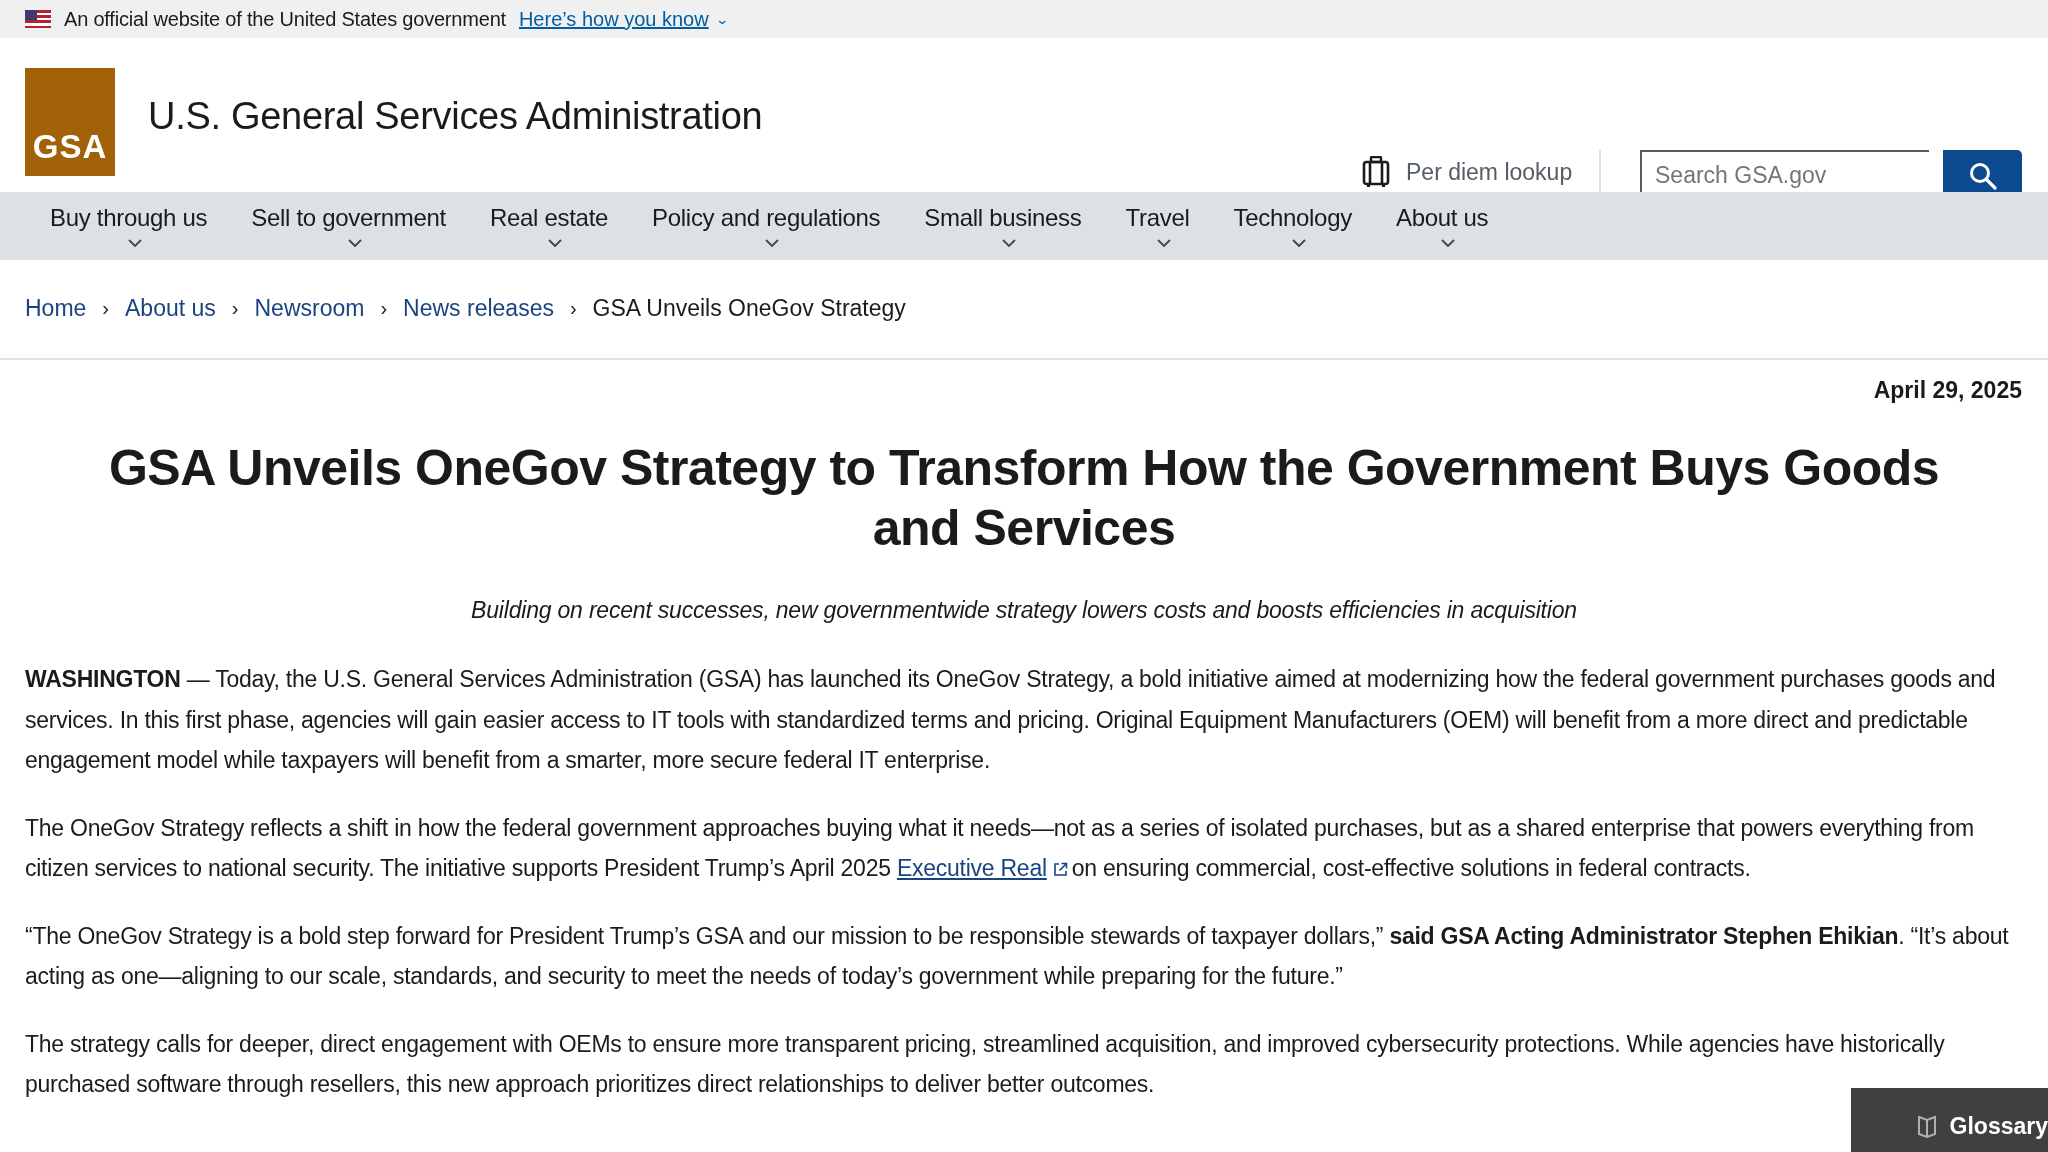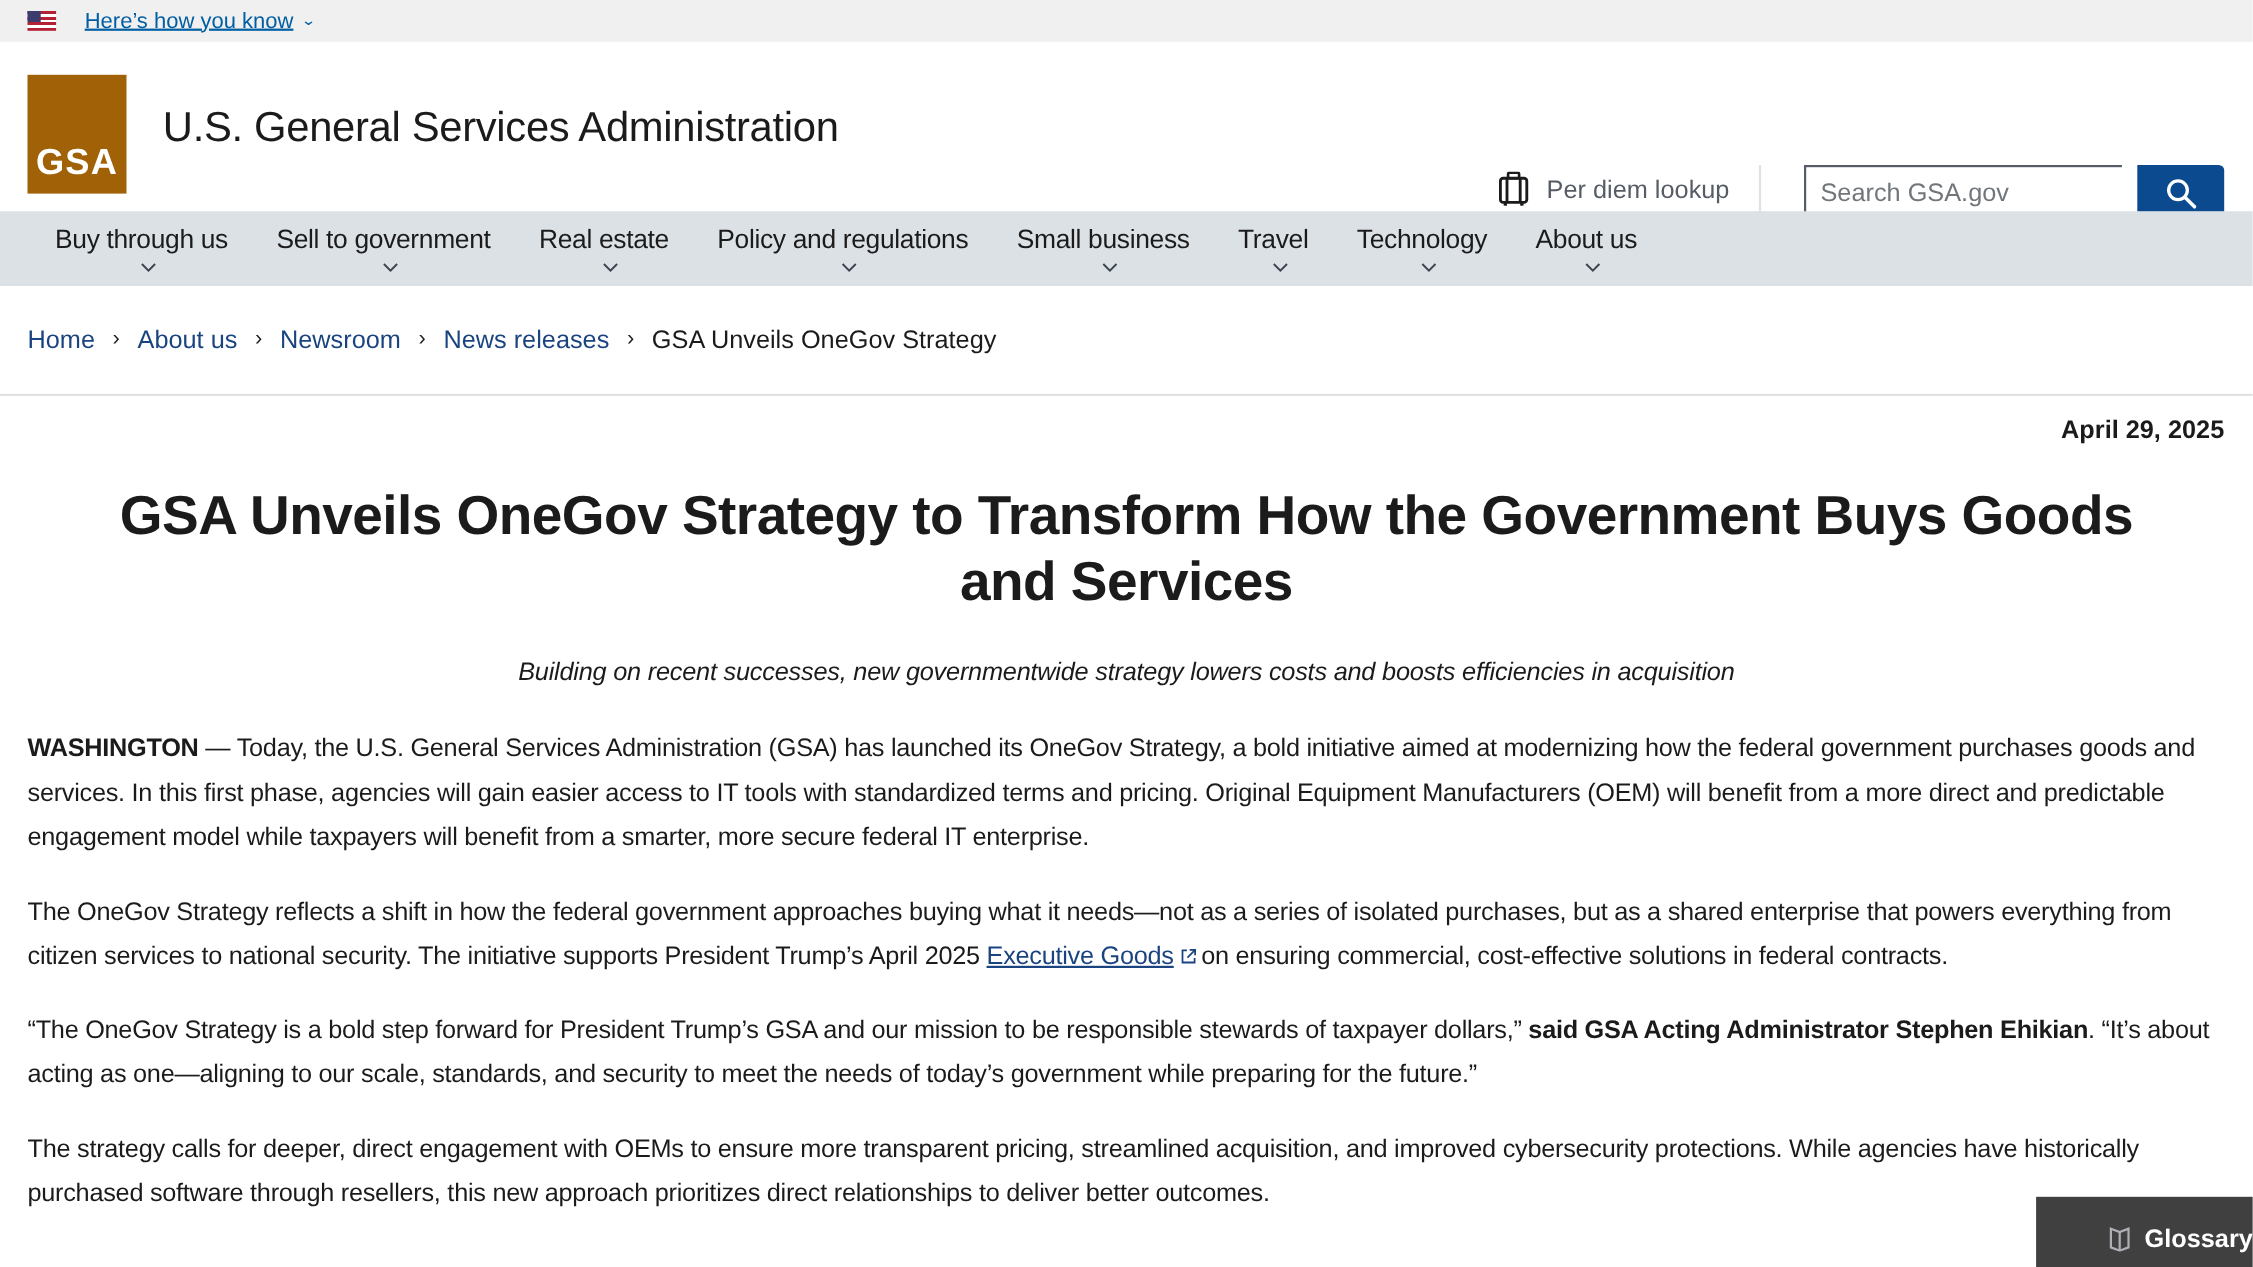--- a/index.html
+++ b/index.html
@@ -50,20 +50,21 @@
 
   
   .glossary { position: absolute; left: 1851px; top: 1088px; width: 197px; height: 76px; background: #404040; color: #fff; display: flex; align-items: center; justify-content: flex-end; font-size: 23px; font-weight: bold; cursor: pointer; }
   .glossary svg { margin-right: 12px; }
 </style>
 </head>
 <body>
 
 <div class="gov-banner">
   <span class="flag"></span>
+  <span class="official">An official website of the United States government</span>
   <span class="how-link">Here’s how you know</span>
   <span class="chev">⌄</span>
 </div>
 
 <div class="header">
   <div class="logo-box">GSA</div>
   <div class="site-name">U.S. General Services Administration</div>
 
   <div class="per-diem">
     <svg class="suitcase" viewBox="0 0 28 32">
@@ -152,21 +153,21 @@
   <span class="crumb-current">GSA Unveils OneGov Strategy</span>
 </div>
 <div class="hr"></div>
 
 <div class="date">April 29, 2025</div>
 <h1 class="title">GSA Unveils OneGov Strategy to Transform How the Government Buys Goods and Services</h1>
 <div class="subtitle">Building on recent successes, new governmentwide strategy lowers costs and boosts efficiencies in acquisition</div>
 
 <div class="body">
   <p><b>WASHINGTON</b><span> — Today, the U.S. General Services Administration (GSA) has launched its OneGov Strategy, a bold initiative aimed at modernizing how the federal government purchases goods and services. In this first phase, agencies will gain easier access to IT tools with standardized terms and pricing. Original Equipment Manufacturers (OEM) will benefit from a more direct and predictable engagement model while taxpayers will benefit from a smarter, more secure federal IT enterprise.</span></p>
-  <p><span>The OneGov Strategy reflects a shift in how the federal government approaches buying what it needs—not as a series of isolated purchases, but as a shared enterprise that powers everything from citizen services to national security. The initiative supports President Trump’s April 2025 </span><a>Executive Goods</a><svg class="ext-icon" viewBox="0 0 15 15">
+  <p><span>The OneGov Strategy reflects a shift in how the federal government approaches buying what it needs—not as a series of isolated purchases, but as a shared enterprise that powers everything from citizen services to national security. The initiative supports President Trump’s April 2025 </span><a>Executive Real</a><svg class="ext-icon" viewBox="0 0 15 15">
         <path d="M6 2H2v11h11V9" fill="none" stroke="#1a4480" stroke-width="1.6"></path>
         <path d="M8.5 1.5h5v5M13.5 1.5L6.5 8.5" fill="none" stroke="#1a4480" stroke-width="1.6"></path>
       </svg><span>on ensuring commercial, cost-effective solutions in federal contracts.</span></p>
   <p><span>“The OneGov Strategy is a bold step forward for President Trump’s GSA and our mission to be responsible stewards of taxpayer dollars,” </span><b>said GSA Acting Administrator Stephen Ehikian</b><span>. “It’s about acting as one—aligning to our scale, standards, and security to meet the needs of today’s government while preparing for the future.”</span></p>
   <p><span>The strategy calls for deeper, direct engagement with OEMs to ensure more transparent pricing, streamlined acquisition, and improved cybersecurity protections. While agencies have historically purchased software through resellers, this new approach prioritizes direct relationships to deliver better outcomes.</span></p>
 </div>
 
 <div class="glossary">
   <svg width="22" height="24" viewBox="0 0 22 24">
     <path d="M3 3 L11 6 L19 3 L19 20 L11 23 L3 20 Z" fill="none" stroke="#aeb0b5" stroke-width="2"></path>

